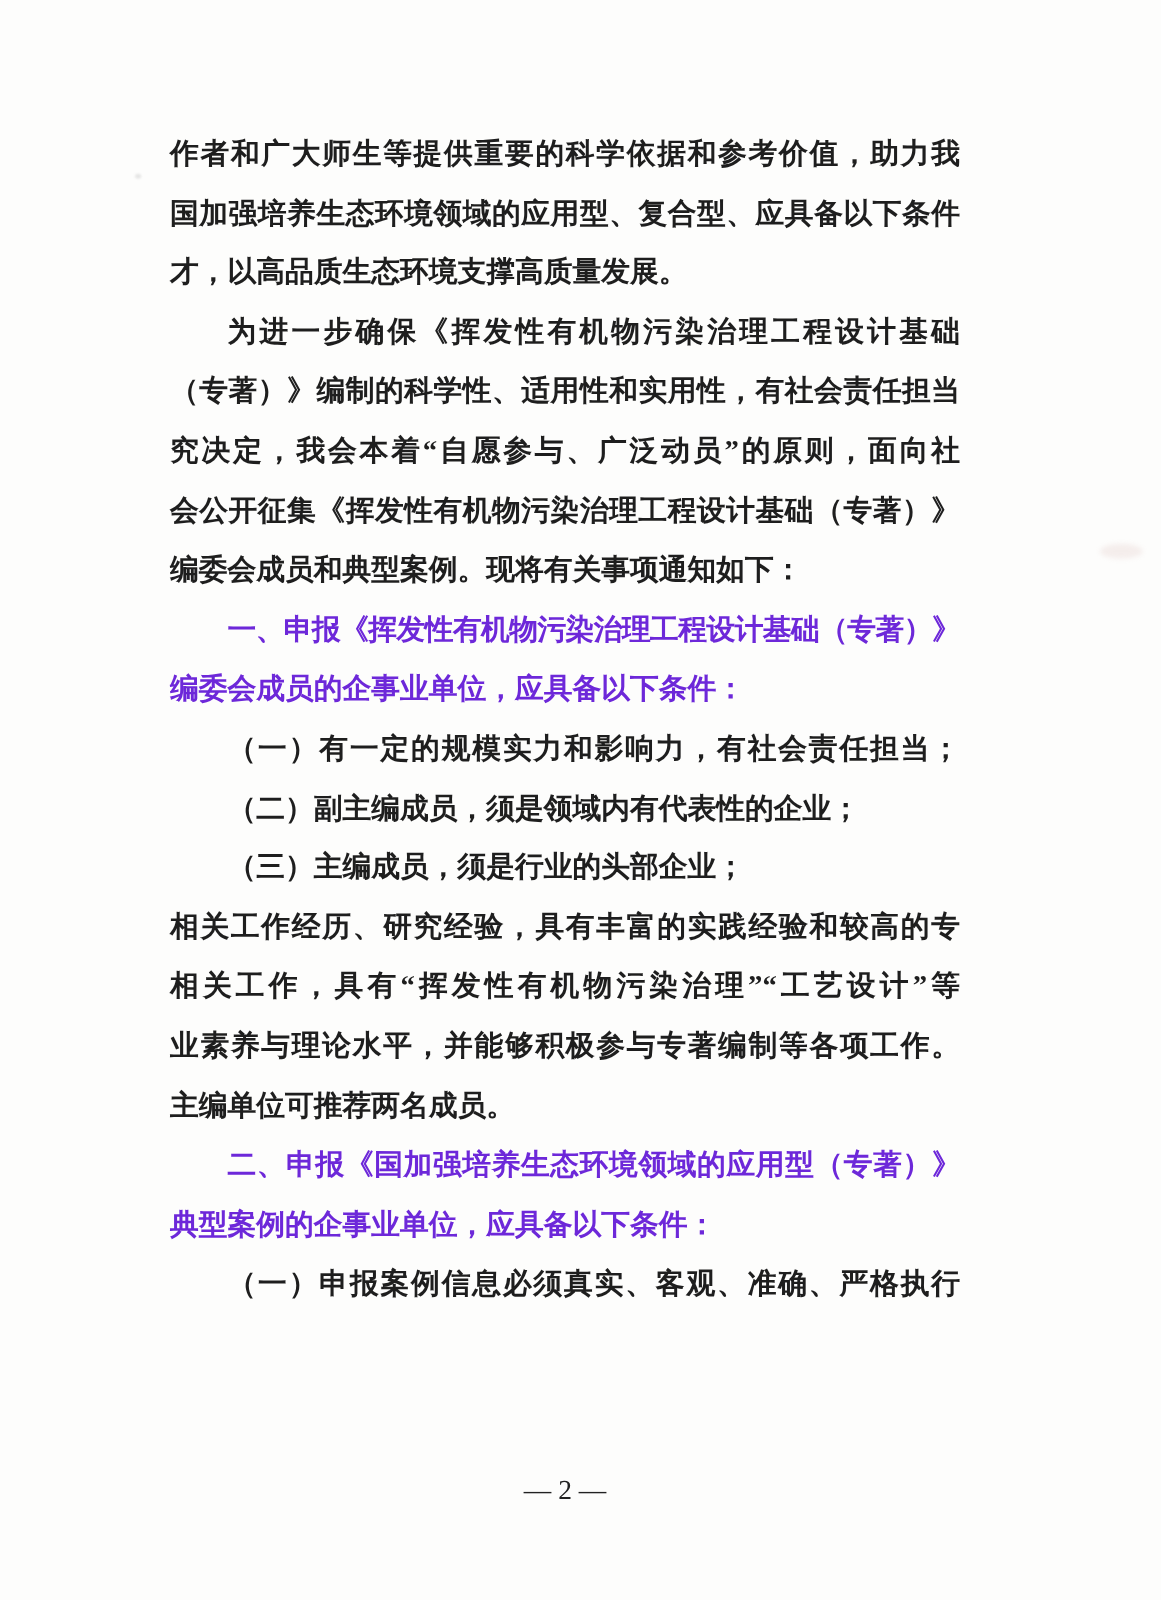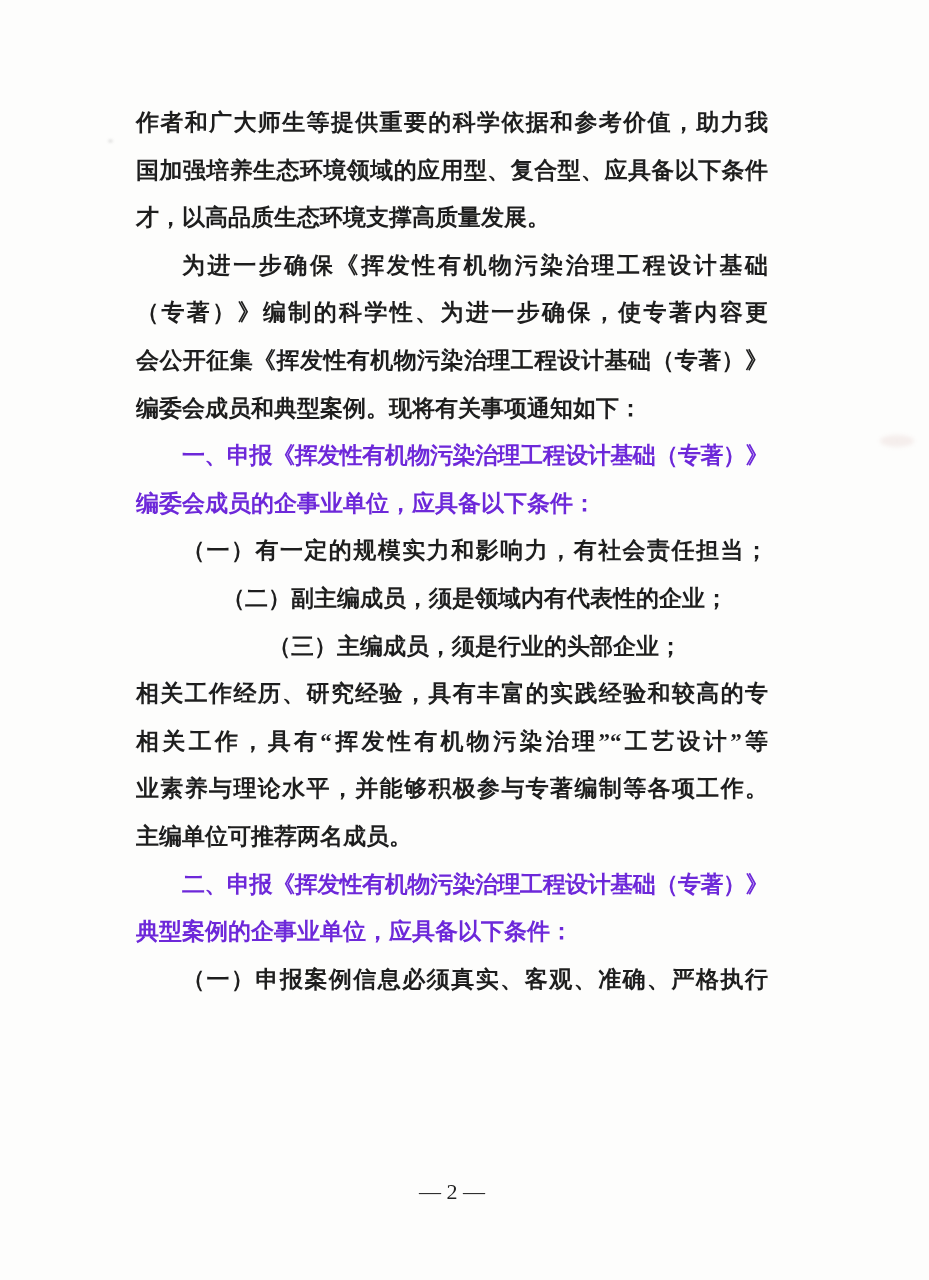--- a/index.html
+++ b/index.html
@@ -35,21 +35,20 @@
     font-weight: bold;
   }
   
   .j {
     text-align: justify;
     text-align-last: justify;
   }
   
   .i {
     text-indent: 2em;
-    text-align: center;
   }
   
   .b {
     font-weight: 700;
     color: #6d28d9;
   }
   
   .t {
     letter-spacing: -0.5px;
   }
@@ -94,32 +93,33 @@
 <div class="page">
 
   <div class="speck"></div>
   <div class="smudge"></div>
 
   <div class="text-block">
     <div class="line j">作者和广大师生等提供重要的科学依据和参考价值，助力我</div>
     <div class="line j">国加强培养生态环境领域的应用型、复合型、应具备以下条件</div>
     <div class="line">才，以高品质生态环境支撑高质量发展。</div>
     <div class="line i j">为进一步确保《挥发性有机物污染治理工程设计基础</div>
-    <div class="line j">（专著）》编制的科学性、为进一步确保，使专著内容更</div>
+    <div class="line j">（专著）》编制的科学性、适用性和实用性，有社会责任担当</div>
+    <div class="line j">究决定，我会本着“自愿参与、广泛动员”的原则，面向社</div>
     <div class="line j">会公开征集《挥发性有机物污染治理工程设计基础（专著）》</div>
     <div class="line">编委会成员和典型案例。现将有关事项通知如下：</div>
     <div class="line i j b t">一、申报《挥发性有机物污染治理工程设计基础（专著）》</div>
     <div class="line b">编委会成员的企事业单位，应具备以下条件：</div>
     <div class="line i j">（一）有一定的规模实力和影响力，有社会责任担当；</div>
     <div class="line i">（二）副主编成员，须是领域内有代表性的企业；</div>
     <div class="line i">（三）主编成员，须是行业的头部企业；</div>
     <div class="line j">相关工作经历、研究经验，具有丰富的实践经验和较高的专</div>
     <div class="line j">相关工作，具有“挥发性有机物污染治理”“工艺设计”等</div>
     <div class="line j">业素养与理论水平，并能够积极参与专著编制等各项工作。</div>
     <div class="line">主编单位可推荐两名成员。</div>
-    <div class="line i j b t">二、申报《挥发性有机物污染治理工程设计基础（专著）》</div>
+    <div class="line i j b t">二、申报《国加强培养生态环境领域的应用型（专著）》</div>
     <div class="line b">典型案例的企事业单位，应具备以下条件：</div>
     <div class="line i j">（一）申报案例信息必须真实、客观、准确、严格执行</div>
   </div>
 
   <div class="page-number">— 2 —</div>
 
 </div>
 
 </body></html>

